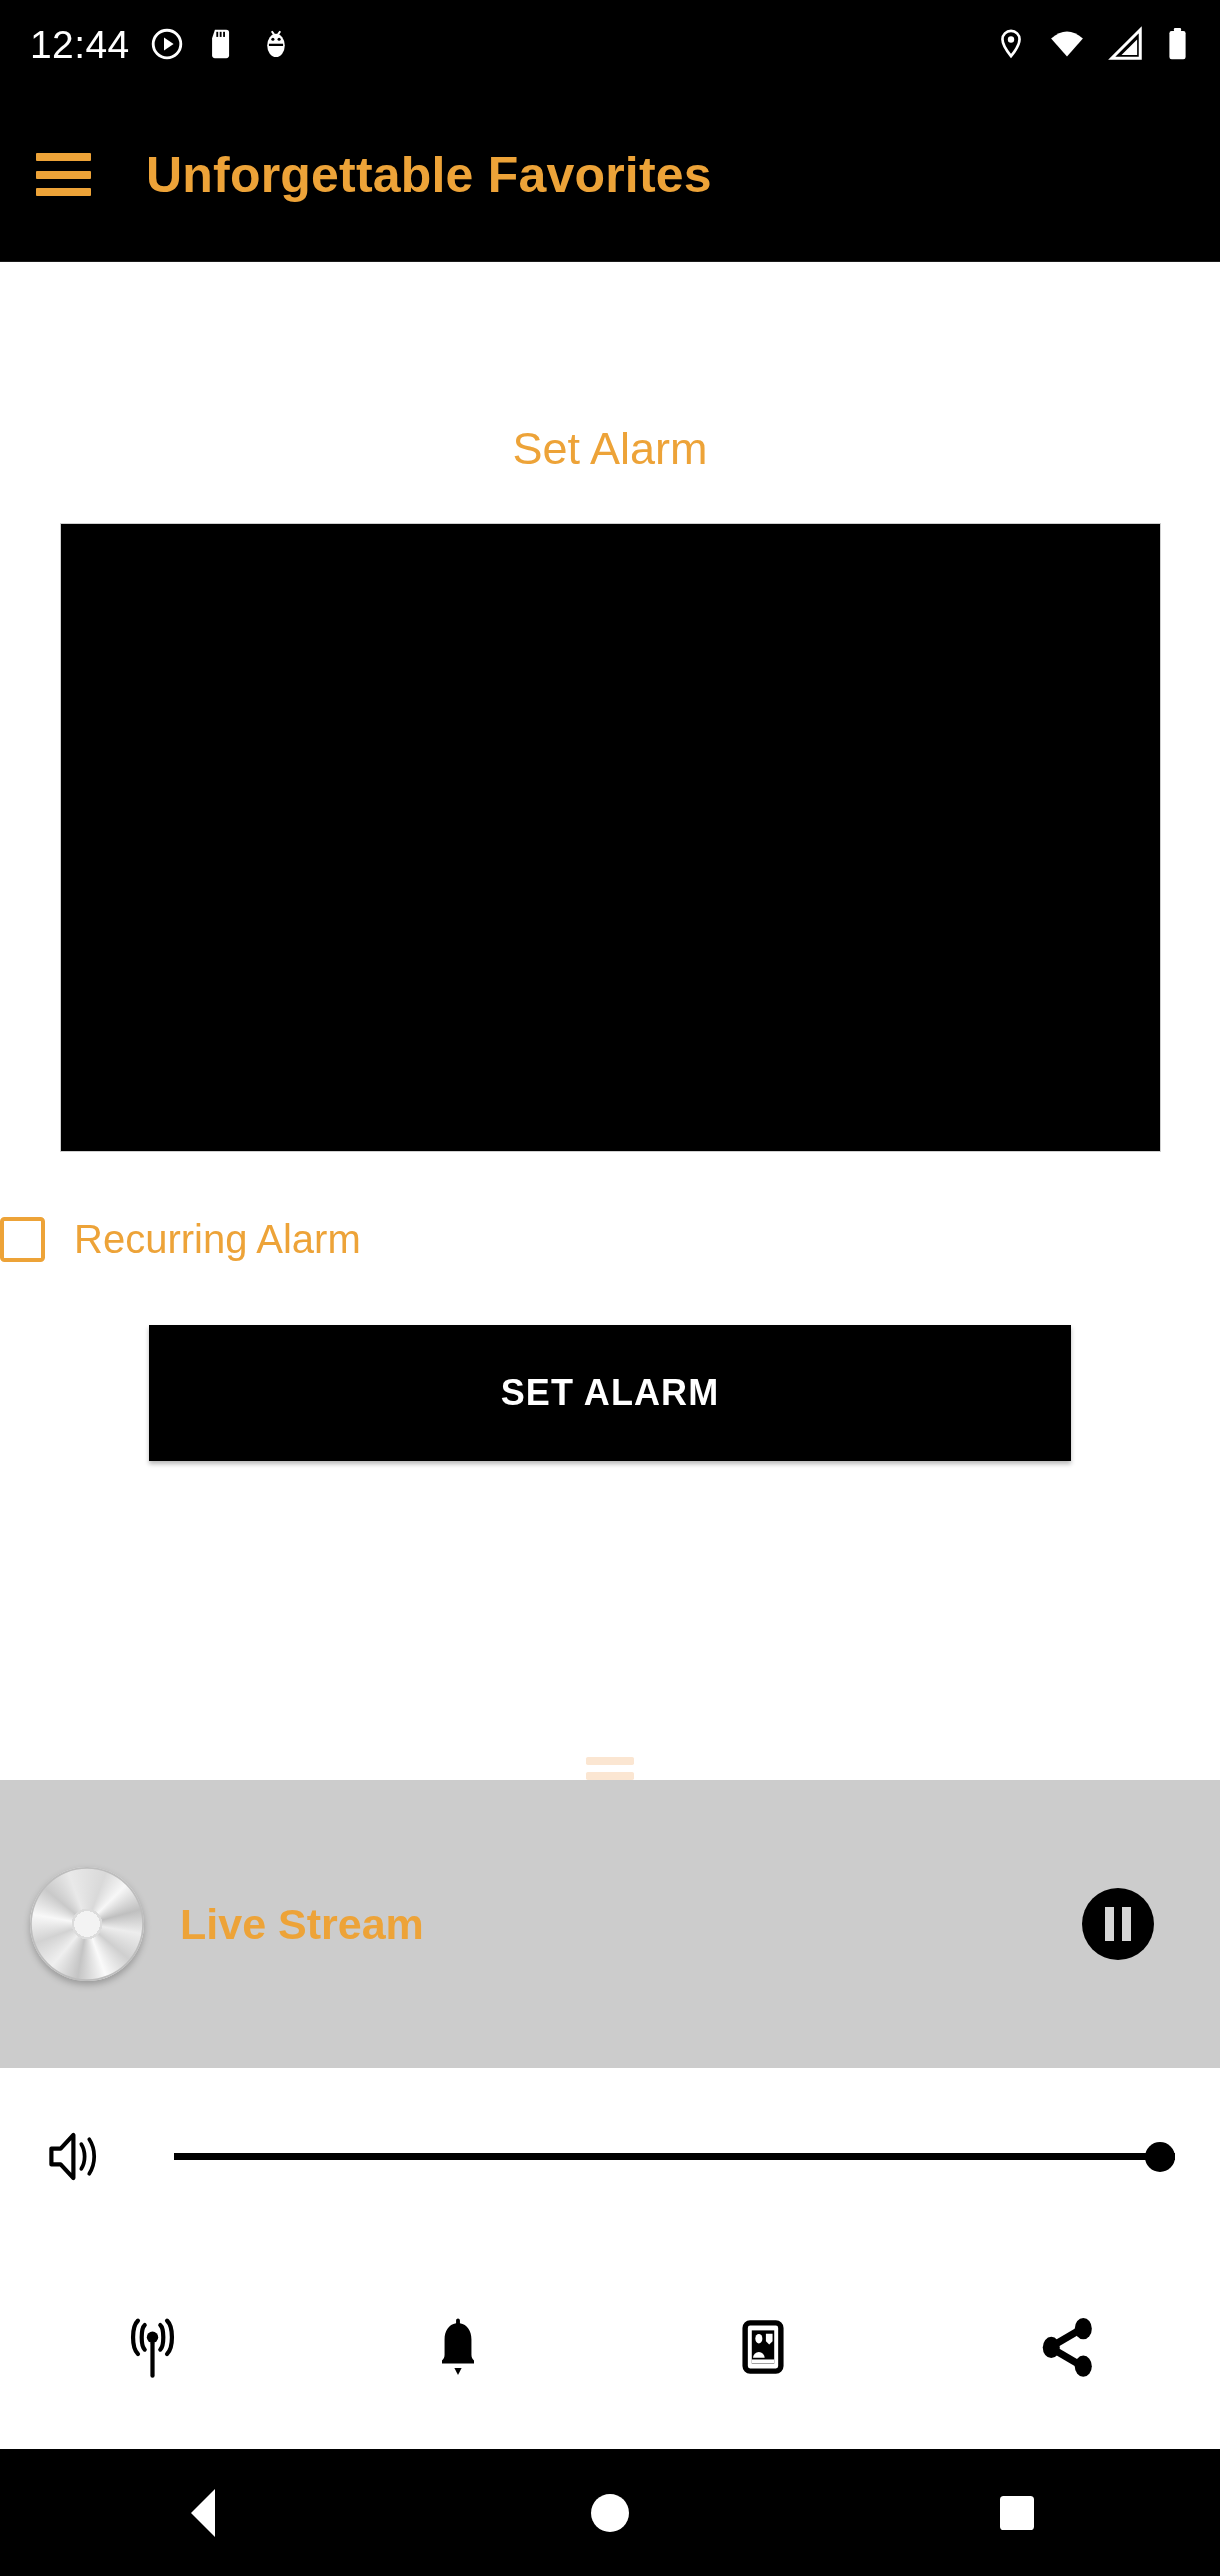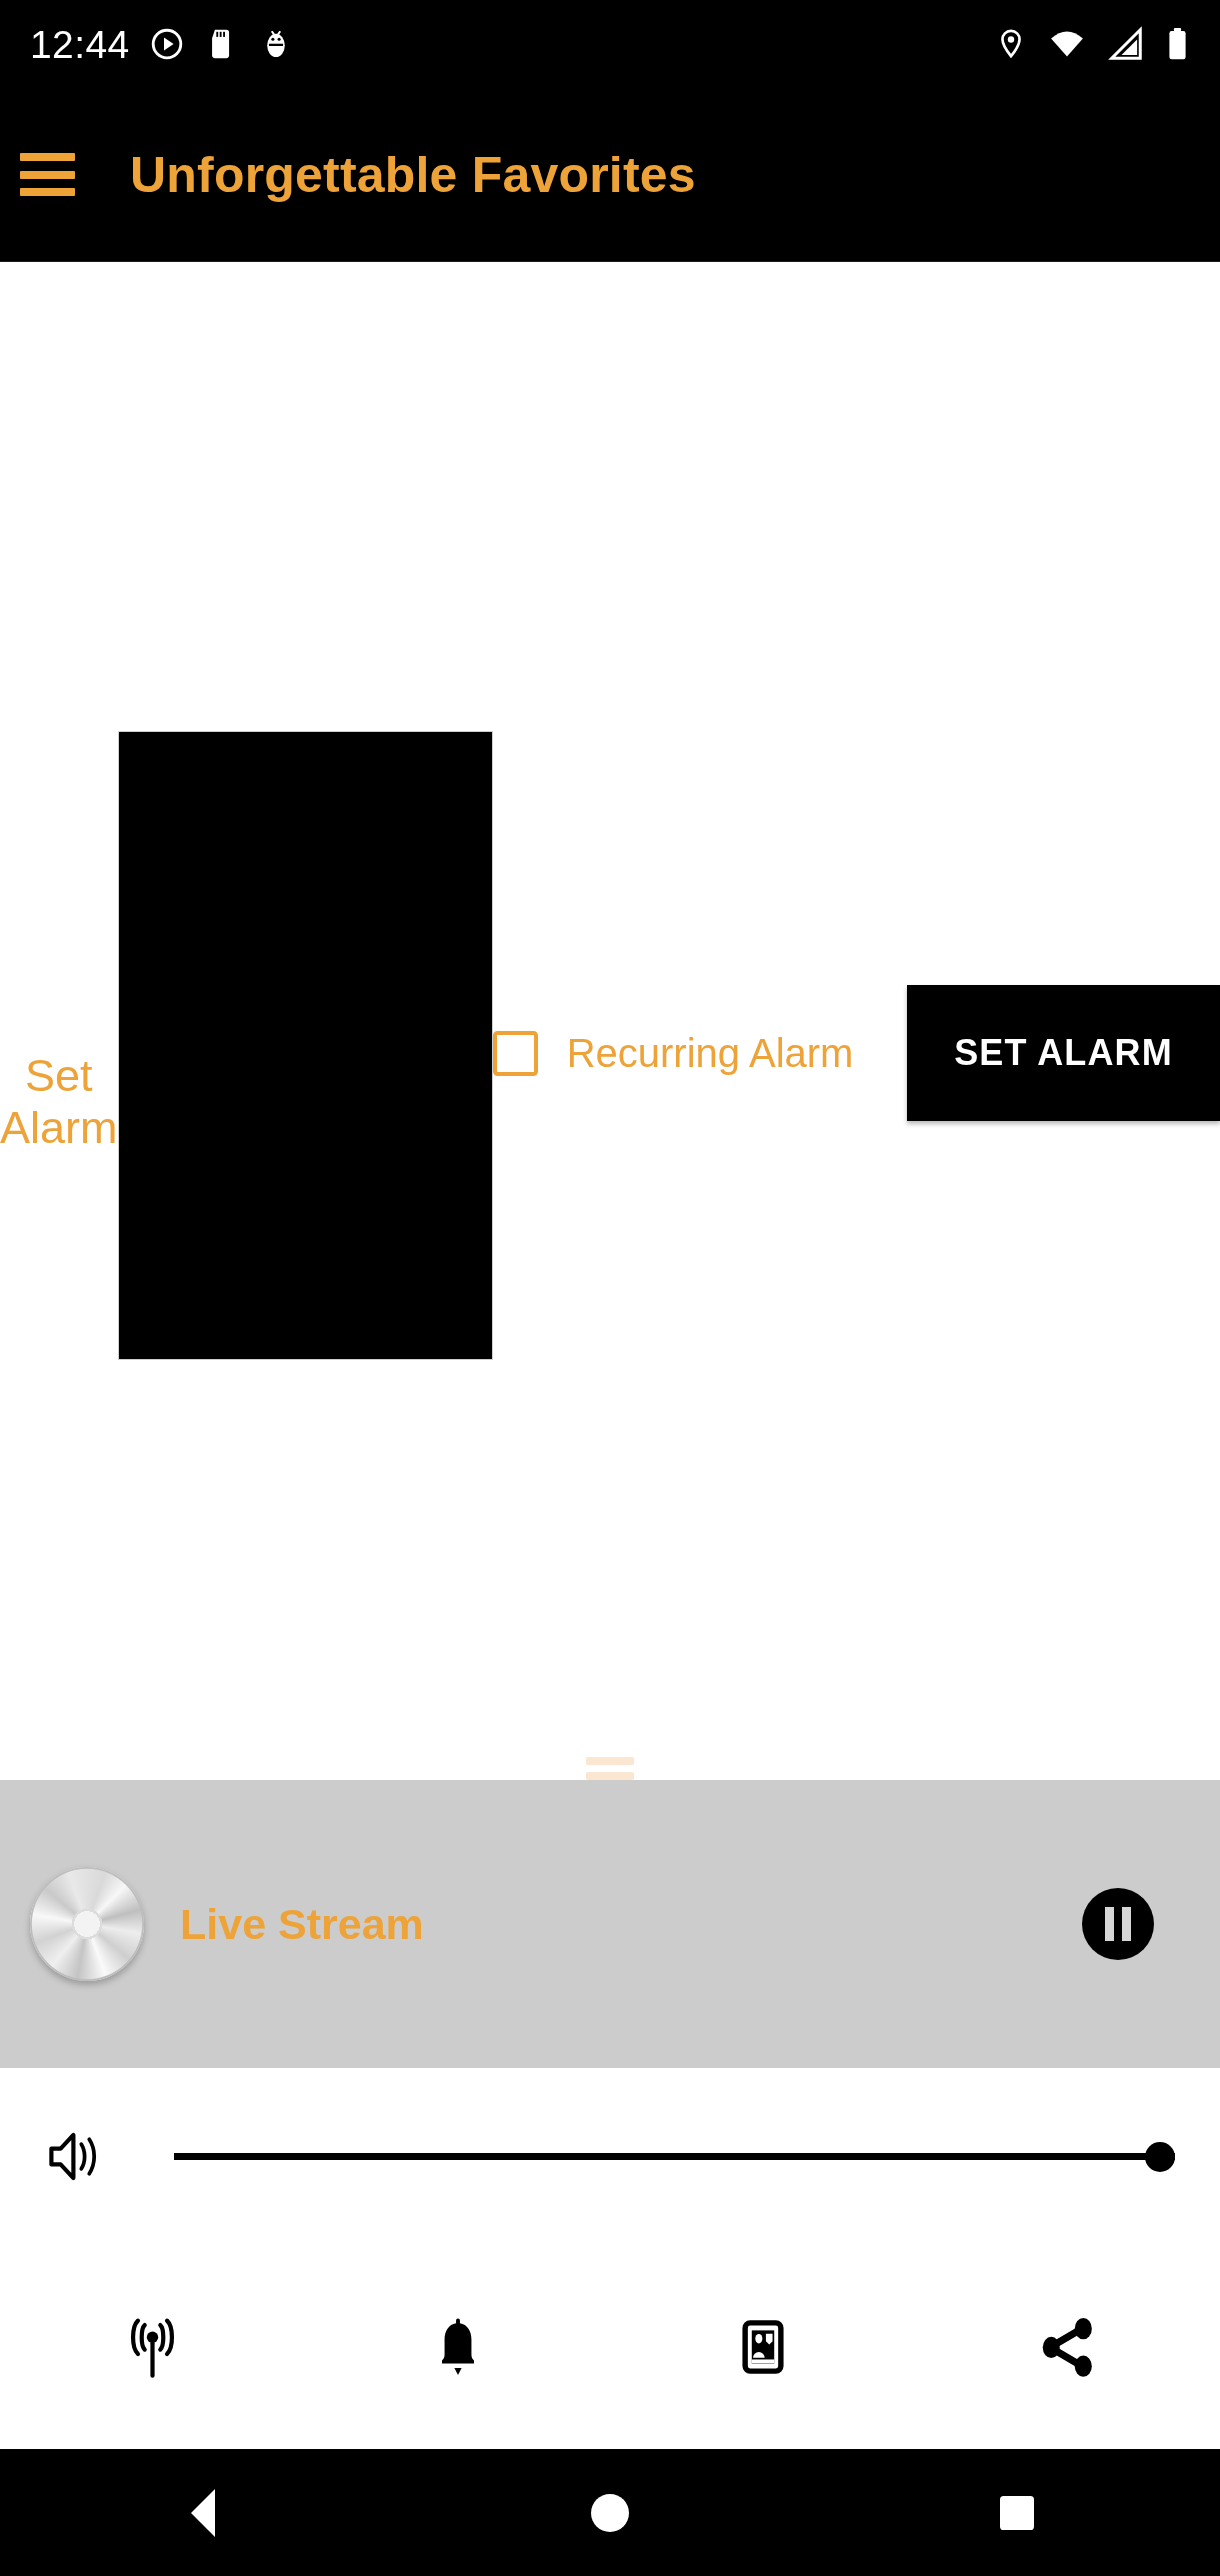--- a/index.html
+++ b/index.html
@@ -30,21 +30,21 @@
     letter-spacing:0.4px; line-height:1;
   }
   .status-right{ margin-left:auto; display:flex; align-items:center; gap:21.5px; }
   .sicon{ display:block; }
 
   
   .app-bar{
     height:174px;
     background:#000000;
     display:flex; align-items:center;
-    padding-left:20px;
+    padding-left:36px;
     flex:0 0 auto;
     border-bottom:1.8px solid #1c1c1c;
   }
   .hamburger{
     width:55px; height:43px;
     display:flex; flex-direction:column; justify-content:space-between;
     cursor:pointer; flex:0 0 auto;
   }
   .hamburger span{
     display:block; width:100%; height:8px;
@@ -57,21 +57,21 @@
     margin-left:55px;
     letter-spacing:0.2px;
     white-space:nowrap;
   }
 
   
   .content{
     flex:1 1 auto;
     background:#ffffff;
     position:relative;
-    display:flex; flex-direction:row;
+    display:flex; flex-direction:column;
     align-items:center;
   }
   .section-title{
     color:#EDA338;
     font-size:45px;
     font-weight:400;
     margin-top:161px;
     text-align:center;
   }
   .picker-box{

